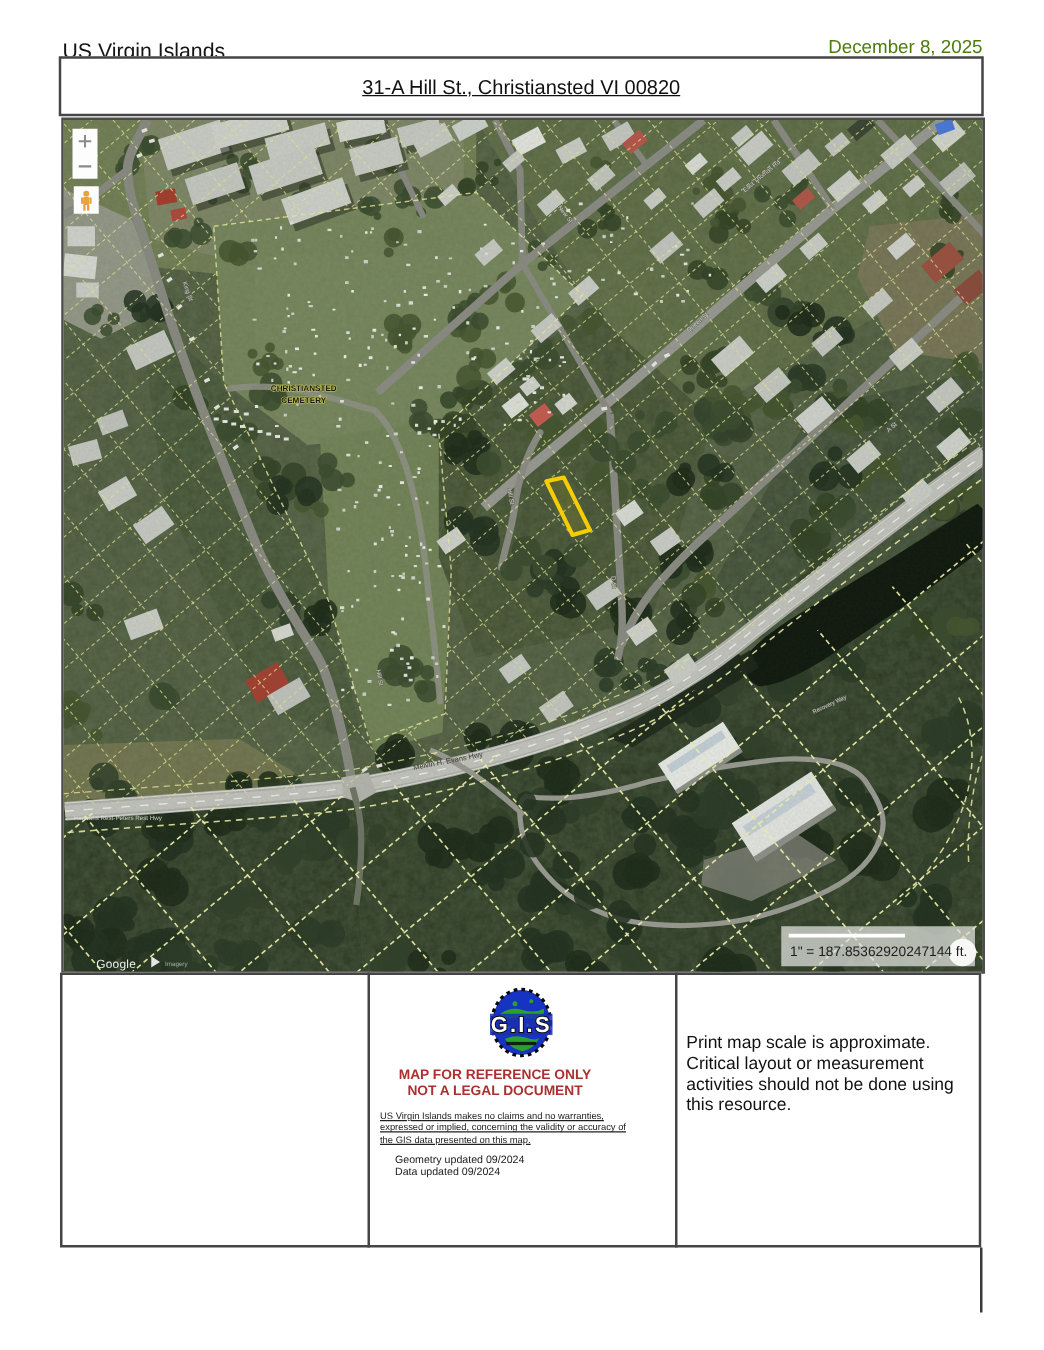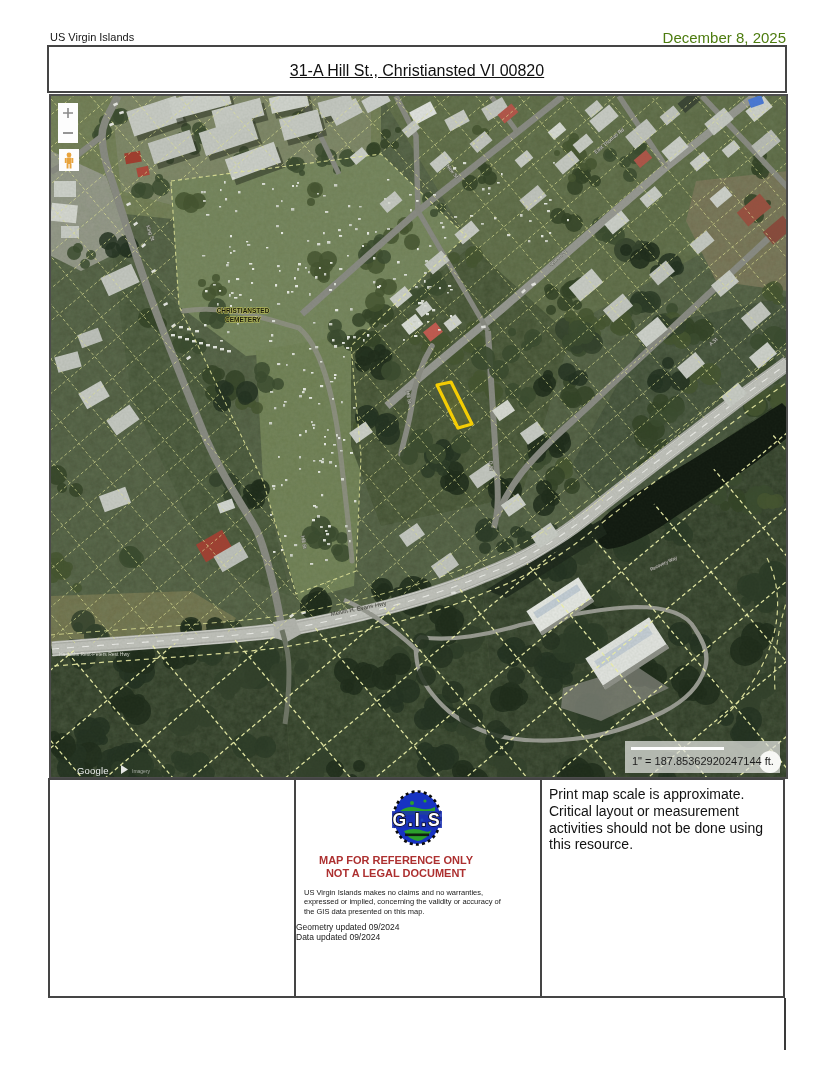--- a/index.html
+++ b/index.html
@@ -2,21 +2,21 @@
 <html><head>
 <meta charset="utf-8">
 <style>
 html,body{margin:0;padding:0;background:#ffffff;}
 body{width:835px;height:1080px;font-family:"Liberation Sans",sans-serif;position:relative;overflow:hidden;}
 .abs{position:absolute;}
 </style>
 </head>
 <body>
 
-<div class="abs" style="left:50px;top:31px;font-size:11px;color:#151515;">US Virgin Islands</div>
+<div class="abs" style="left:50px;top:31px;font-size:17px;color:#151515;">US Virgin Islands</div>
 
 <div class="abs" style="left:47px;top:29px;width:739px;text-align:right;font-size:15px;color:#4d7c0f;">December 8, 2025</div>
 
 <div class="abs" style="left:47px;top:45px;width:736px;height:44px;border:2px solid #454545;background:#ffffff;"></div>
 
 <div class="abs" style="left:47px;top:62px;width:740px;text-align:center;font-size:16px;color:#101010;text-decoration:underline;">31-A Hill St., Christiansted VI 00820</div>
 
 <div class="abs" style="left:49px;top:94px;width:739px;height:685px;border:2px solid #4c4c4c;box-sizing:border-box;">
 <svg width="735" height="681" viewBox="0 0 735 681">
 <defs>
@@ -2064,17 +2064,17 @@
       <circle cx="30" cy="31" r="1.4" fill="#35c8e8"></circle>
       <circle cx="38" cy="33" r="1.3" fill="#35c8e8"></circle>
 <rect x="-1" y="22" width="52" height="17" fill="#1a30b4" opacity="0.85"></rect>
 <text x="25" y="36.5" text-anchor="middle" font-size="17.5" font-weight="bold" font-family="Liberation Sans, sans-serif" fill="#ffffff" stroke="#0a0a0a" stroke-width="1.5" paint-order="stroke" letter-spacing="1.8">G.I.S</text>
 <rect x="13" y="44.5" width="24" height="2.6" fill="#0a0a0a" opacity="0.85"></rect>
 </svg>
 </div>
 
 <div class="abs" style="left:296px;top:854px;width:200px;text-align:center;font-size:11px;font-weight:bold;color:#ad3030;line-height:12.5px;">MAP FOR REFERENCE ONLY<br>NOT A LEGAL DOCUMENT</div>
 
-<div class="abs" style="left:304px;top:888px;width:232px;font-size:7.5px;color:#202020;line-height:9.3px;">US Virgin Islands makes no claims and no warranties,<br>expressed or implied, concerning the validity or accuracy of<br>the GIS data presented on this map.</div>
-
-<div class="abs" style="left:296px;top:922px;width:228px;font-size:8.5px;color:#202020;line-height:10px;">Geometry updated 09/2024<br>Data updated 09/2024</div>
-
-<div class="abs" style="left:549px;top:786px;width:225px;font-size:14px;color:#111111;line-height:16.8px;">Print map scale is approximate. Critical layout or measurement activities should not be done using this resource.</div>
+<div class="abs" style="left:304px;top:888px;width:232px;font-size:7.5px;color:#202020;line-height:9.3px;text-decoration:underline;">US Virgin Islands makes no claims and no warranties,<br>expressed or implied, concerning the validity or accuracy of<br>the GIS data presented on this map.</div>
+
+<div class="abs" style="left:316px;top:922px;width:228px;font-size:8.5px;color:#202020;line-height:10px;">Geometry updated 09/2024<br>Data updated 09/2024</div>
+
+<div class="abs" style="left:549px;top:825px;width:225px;font-size:14px;color:#111111;line-height:16.8px;">Print map scale is approximate. Critical layout or measurement activities should not be done using this resource.</div>
 
 </body></html>

